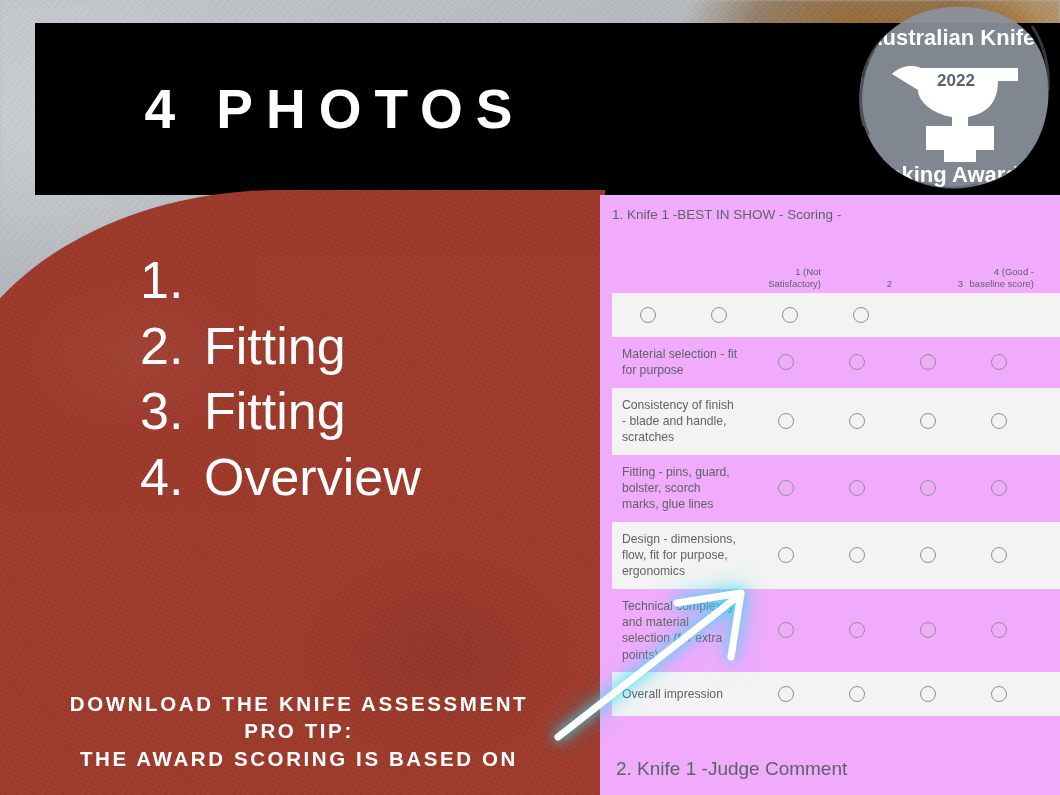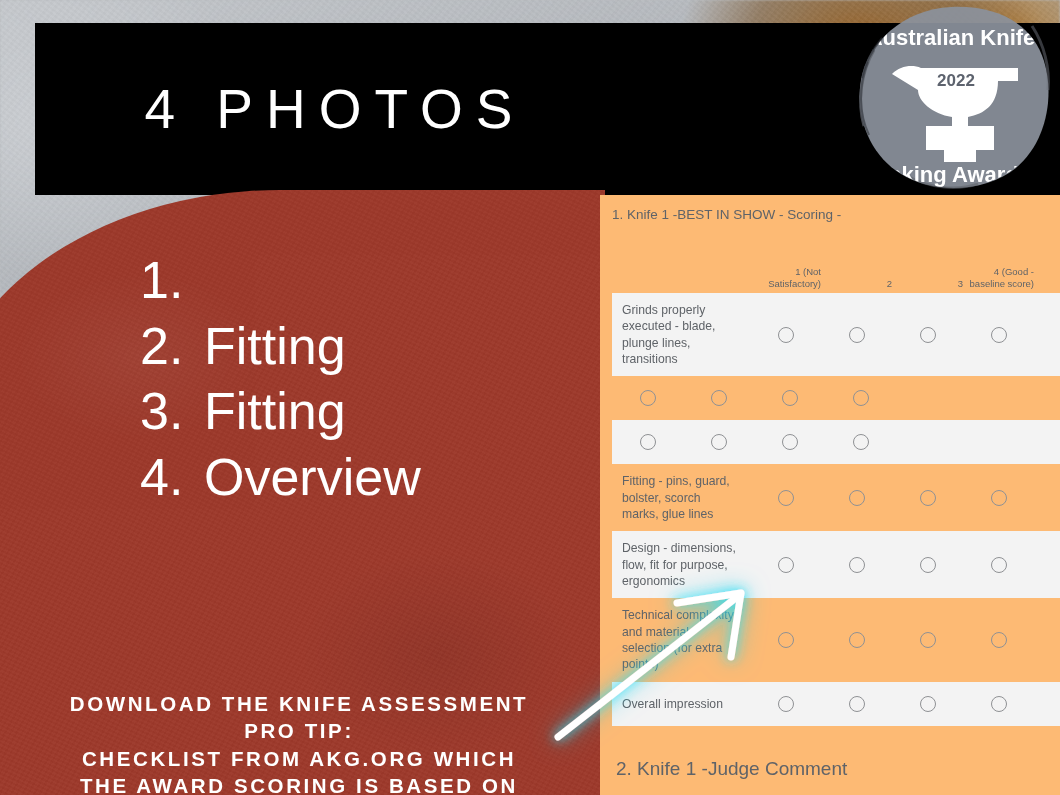--- a/index.html
+++ b/index.html
@@ -23,21 +23,21 @@
       filter:blur(1px);}
   .bg-grain{position:absolute;inset:0;opacity:.22;
       background-image:
         repeating-linear-gradient(37deg, rgba(255,255,255,.10) 0 2px, rgba(0,0,0,.06) 2px 4px),
         repeating-linear-gradient(-52deg, rgba(255,255,255,.07) 0 3px, rgba(0,0,0,.05) 3px 6px);}
 
   
   .black-band{position:absolute;left:35px;top:23px;width:1025px;height:172px;background:#000;}
   .band-title{position:absolute;left:35px;top:23px;width:600px;height:172px;
       display:flex;align-items:center;justify-content:center;
-      color:#fff;font-weight:normal;font-size:55px;letter-spacing:13px;
+      color:#fff;font-weight:bold;font-size:55px;letter-spacing:13px;
       white-space:nowrap;}
 
   
   .red-panel{position:absolute;left:-60px;top:190px;width:665px;height:665px;
       background:
         radial-gradient(ellipse 180px 120px at 30% 25%, rgba(255,255,255,.045), rgba(255,255,255,0) 70%),
         radial-gradient(ellipse 200px 150px at 75% 70%, rgba(0,0,0,.07), rgba(0,0,0,0) 70%),
         #9d392b;
       border-top-right-radius:0;border-top-left-radius:340px 250px;
       overflow:hidden;}
@@ -56,21 +56,21 @@
   .pro-tip{position:absolute;left:0;top:690px;width:598px;text-align:center;
       color:#fff;font-weight:bold;font-size:20.5px;line-height:1.33;letter-spacing:2.6px;}
   .pro-tip .hl{display:block;}
 
   
   .badge{position:absolute;left:848px;top:2px;width:206px;height:192px;}
   .badge svg{display:block;width:100%;height:100%;}
 
   
   .form-panel{position:absolute;left:600px;top:195px;width:460px;height:600px;
-      background:#fdba74;overflow:hidden;}
+      background:#f0abfc;overflow:hidden;}
   .form-q{position:absolute;left:12px;top:12px;font-size:13.5px;color:#5f6368;white-space:nowrap;}
 
   .grid{position:absolute;left:12px;top:46px;width:470px;}
   .grid-head{display:flex;align-items:flex-end;height:52px;}
   .grid-head .lbl-col{width:138px;flex:none;}
   .grid-head .opt{width:71px;flex:none;text-align:right;font-size:9.5px;color:#5f6368;
       line-height:1.28;padding-bottom:3px;}
   .grid-row{display:flex;align-items:center;min-height:44px;}
   .grid-row.alt{background:#f3f3f3;}
   .grid-row .rlabel{width:138px;flex:none;font-size:12.2px;color:#5f6368;line-height:1.34;
@@ -112,21 +112,20 @@
     </li>
     <li>
       <span class="num">4.</span>
       <span>Overview</span>
     </li>
   </ul>
 
   <div class="pro-tip">
     <span class="hl">DOWNLOAD THE KNIFE ASSESSMENT</span>
     <span class="hl">PRO TIP:</span>
-    <span class="hl">CHECKLIST FROM AKG.ORG WHICH</span>
     <span class="hl">THE AWARD SCORING IS BASED ON</span>
   </div>
 
   <div class="badge">
     <svg viewBox="0 0 206 192" xmlns="http://www.w3.org/2000/svg">
       <defs>
         <clipPath id="brushclip">
           <path d="M103 4 C150 2 184 22 195 58 C206 94 198 140 168 165 C138 190 86 192 54 172
                    C22 152 8 114 14 78 C20 42 56 6 103 4 Z"></path>
         </clipPath>
@@ -161,51 +160,52 @@
 
       <div class="grid-head">
         <div class="lbl-col"></div>
         <div class="opt">1 (Not Satisfactory)</div>
         <div class="opt">2</div>
         <div class="opt">3</div>
         <div class="opt">4 (Good - baseline score)</div>
       </div>
 
       <div class="grid-row alt">
-        <div class="rlabel">Grinds properly executed - blade, plunge lines, transitions</div>
         <div class="cell">
             <span class="radio"></span>
           </div>
         <div class="cell">
             <span class="radio"></span>
           </div>
         <div class="cell">
             <span class="radio"></span>
           </div>
         <div class="cell">
             <span class="radio"></span>
           </div>
       </div>
 
       <div class="grid-row">
+        <div class="rlabel">Material selection - fit for purpose</div>
         <div class="cell">
             <span class="radio"></span>
           </div>
         <div class="cell">
             <span class="radio"></span>
           </div>
         <div class="cell">
             <span class="radio"></span>
           </div>
         <div class="cell">
             <span class="radio"></span>
           </div>
       </div>
 
       <div class="grid-row alt">
+        <div class="rlabel">Consistency of finish - blade and handle, scratches</div>
         <div class="cell">
             <span class="radio"></span>
           </div>
         <div class="cell">
             <span class="radio"></span>
           </div>
         <div class="cell">
             <span class="radio"></span>
           </div>
         <div class="cell">

